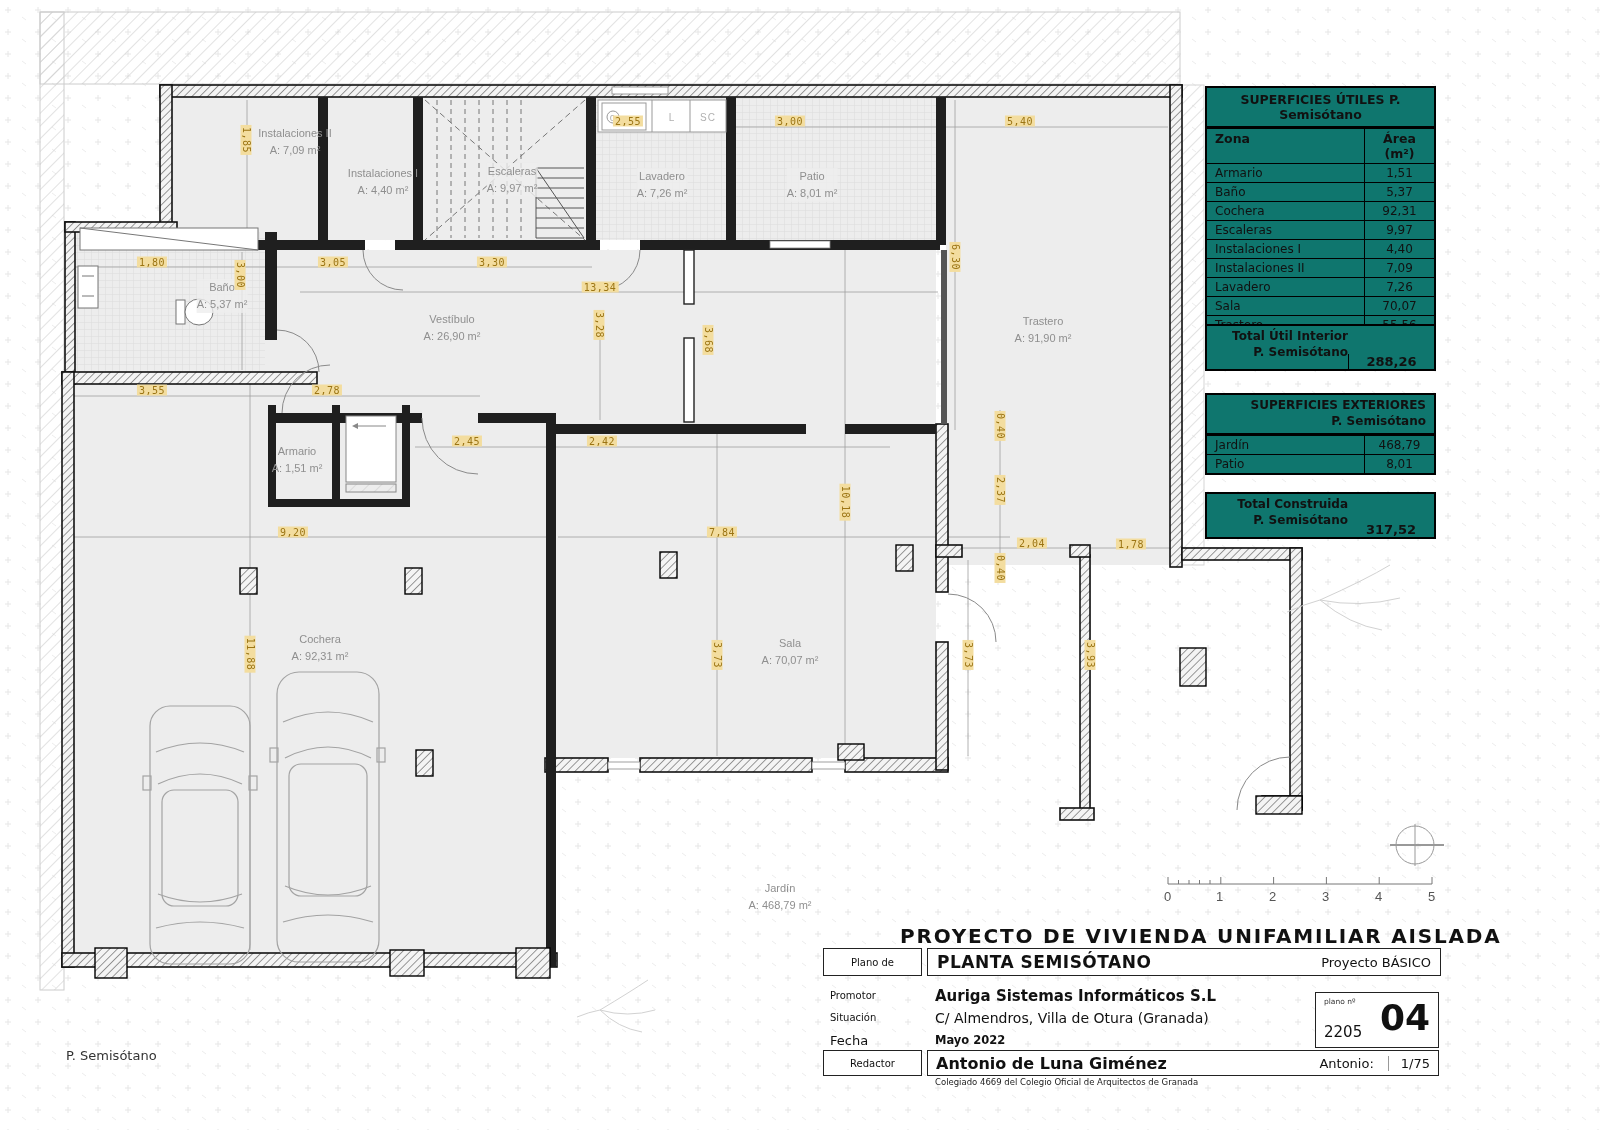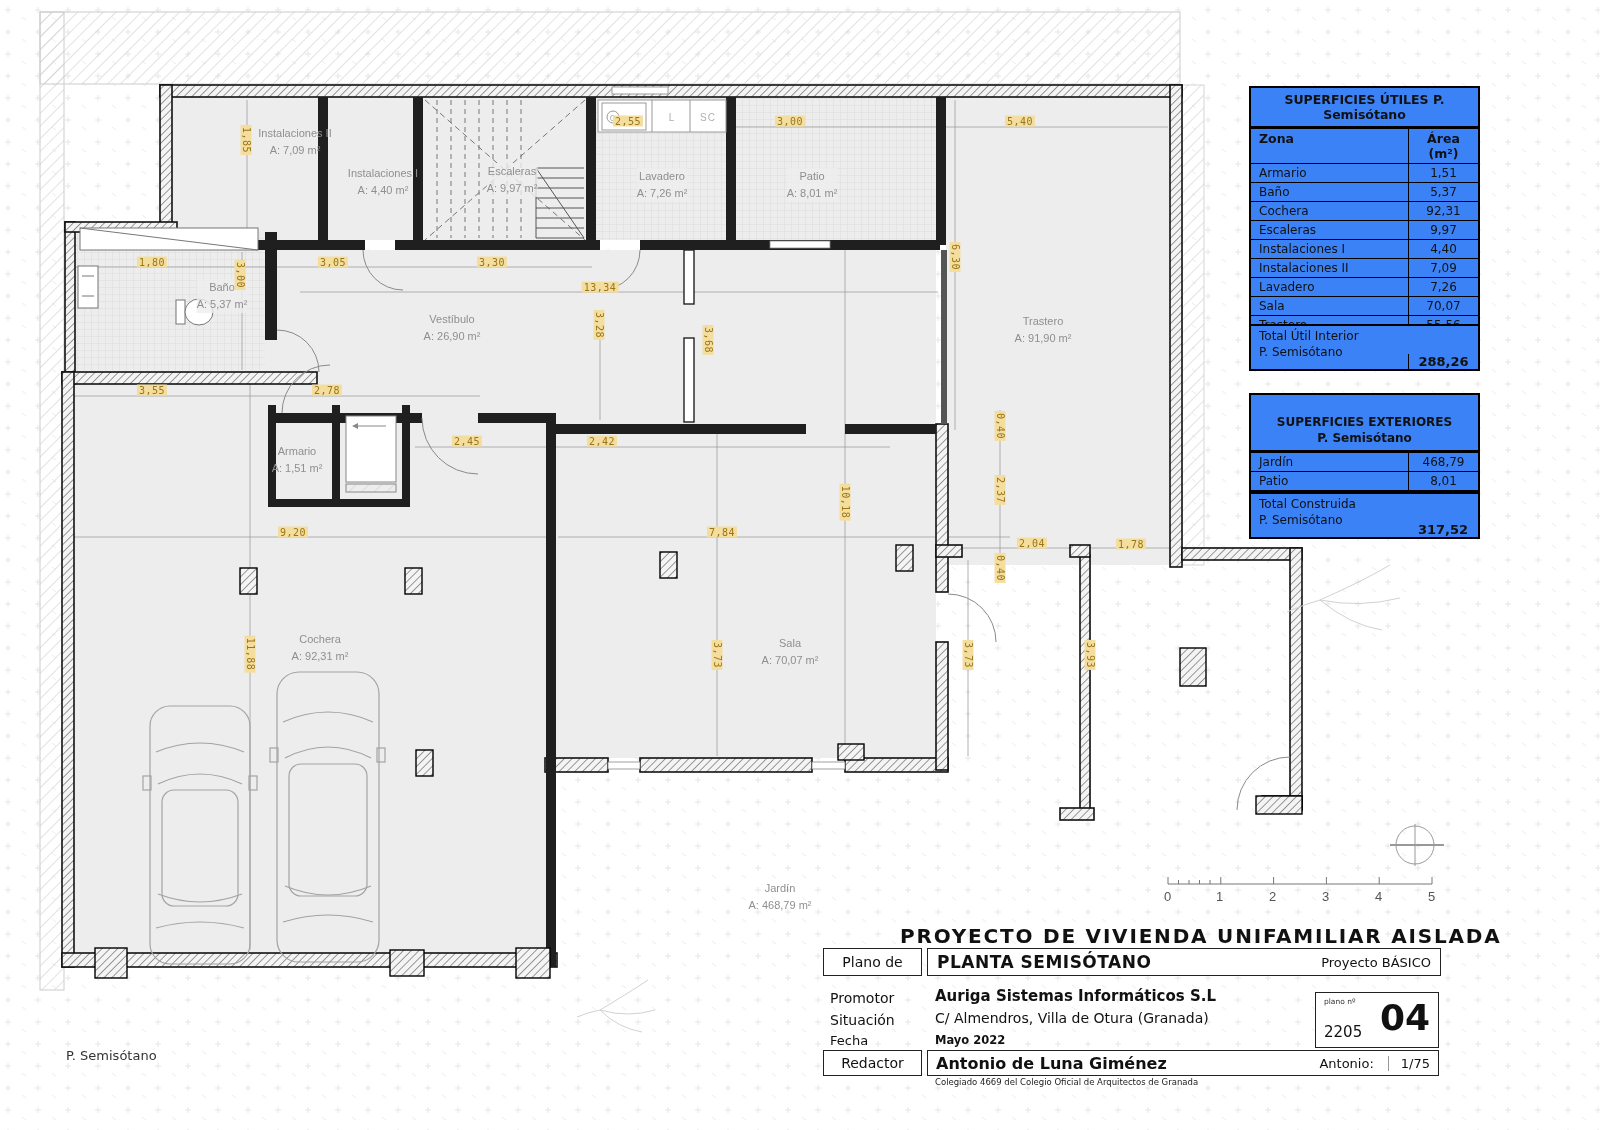--- a/index.html
+++ b/index.html
@@ -13,39 +13,39 @@
       text-align:center;color:#8f8f8f;font-size:11px;line-height:1.55;white-space:nowrap;}
   
   .dim{position:absolute;z-index:2;transform:translate(-50%,-50%);
       font-family:"DejaVu Sans Mono",monospace;font-size:10px;letter-spacing:.5px;
       color:#9c7514;background:#f3dd9f;padding:0 2px;white-space:nowrap;}
   .dim.v{transform:translate(-50%,-50%) rotate(90deg);}
   .mark{position:absolute;z-index:2;transform:translate(-50%,-50%);
       font-size:10px;color:#b0b0b0;letter-spacing:1px;}
 
   
-  .panel{position:absolute;z-index:3;left:1249px;width:227px;background:#3b82f6;
+  .panel{position:absolute;z-index:3;left:1205px;width:227px;background:#0f766e;
       border:2px solid #000;font-family:"DejaVu Sans",sans-serif;font-size:12px;}
   .p-title{font-weight:bold;font-size:12.5px;text-align:center;padding:4px 6px;border-bottom:2px solid #000;}
-  .p-title2{font-weight:bold;font-size:12px;text-align:center;padding:20px 8px 4px;border-bottom:2px solid #000;line-height:1.3;}
+  .p-title2{font-weight:bold;font-size:12px;text-align:right;padding:3px 8px 4px;border-bottom:2px solid #000;line-height:1.3;}
   .t-row{display:flex;border-top:1px solid #000;}
   .t-row:first-child{border-top:none;}
   .t-c1{width:141px;padding:2px 8px;}
   .t-c2{flex:1;border-left:1.5px solid #000;text-align:center;padding:2px 12px;}
   .t-head .t-c1,.t-head .t-c2{font-weight:bold;font-size:12.5px;}
   .total-box{display:flex;}
-  .total-lab{width:141px;padding:3px 8px;font-weight:normal;line-height:1.3;}
+  .total-lab{width:141px;padding:3px 0;font-weight:bold;line-height:1.3;text-align:right;}
   .total-val{flex:1;border-left:1.5px solid #000;display:flex;align-items:center;justify-content:center;font-weight:bold;font-size:13px;margin-top:28px;}
   .total-val.noline{border-left:none;}
 
   
   .tb{position:absolute;z-index:3;font-family:"DejaVu Sans",sans-serif;}
   .tb-box{border:1.5px solid #222;background:#fff;display:flex;align-items:center;}
   .big-title{left:900px;top:924px;width:540px;text-align:center;font-size:20px;font-weight:bold;letter-spacing:1.8px;white-space:nowrap;}
-  .lab{font-size:14px;color:#111;}
+  .lab{font-size:10px;color:#111;}
   .colegiado{left:935px;top:1077px;font-size:8.5px;color:#222;}
   .footer-left{left:66px;top:1048px;font-size:13px;color:#333;font-family:"DejaVu Sans",sans-serif;}
 </style>
 </head>
 <body>
 
 <div class="sheet">
 
 <svg width="1600" height="1130" viewBox="0 0 1600 1130">
   <defs>

